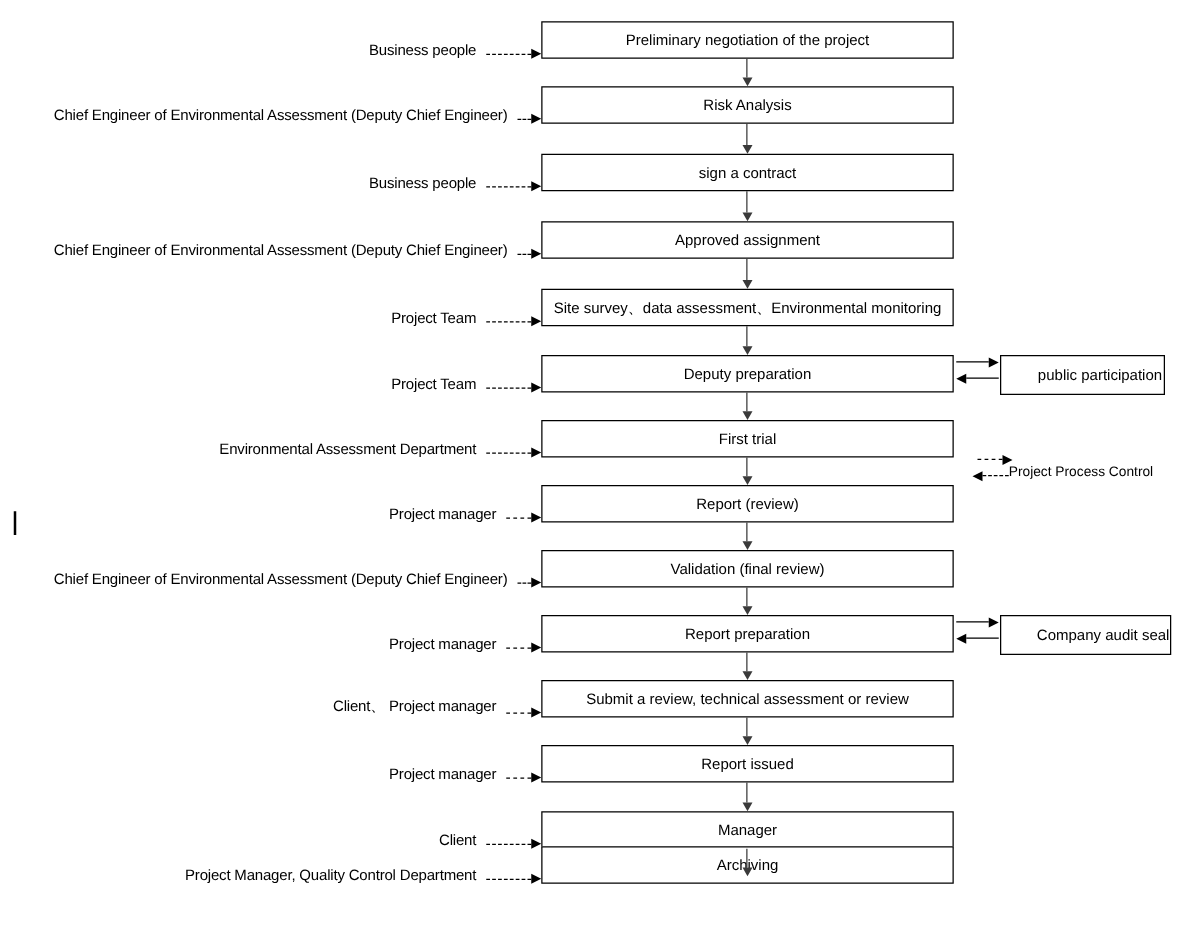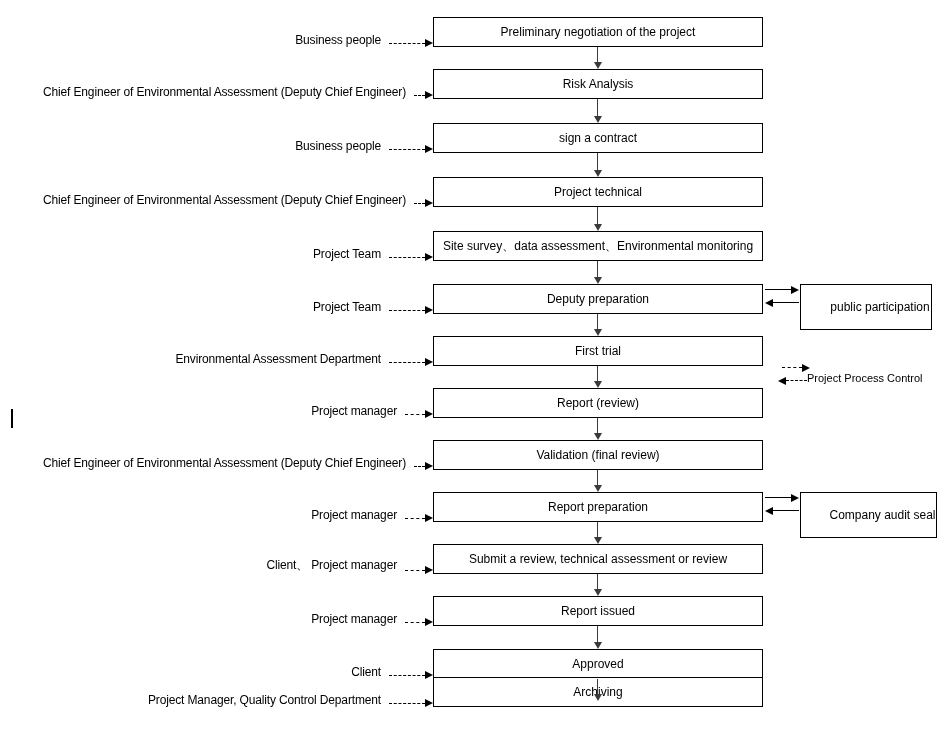--- a/index.html
+++ b/index.html
@@ -49,21 +49,21 @@
     display:flex;flex-direction:column;align-items:center;
   }
   .vline{width:1.5px;background:#3a3a3a;flex:1;}
   .ah-d{
     width:0;height:0;
     border-left:4.5px solid transparent;border-right:4.5px solid transparent;
     border-top:7px solid #3a3a3a;
   }
   
   .side-box{
-    position:absolute;box-sizing:border-box;height:46px;
+    position:absolute;box-sizing:border-box;height:32px;
     border:1.5px solid #000;background:#fff;
     display:flex;align-items:center;justify-content:center;
     font-size:12px;white-space:nowrap;padding-left:28px;
   }
   .harrow{
     position:absolute;height:9px;
     display:flex;align-items:center;
   }
   .hline{flex:1;height:0;border-top:1.5px solid #000;}
   .hline.dashed{border-top-style:dashed;}
@@ -106,21 +106,21 @@
       </span>
     <div class="sbox">sign a contract</div>
   </div>
 
   <div class="row" style="top:177px">
     <span class="role">Chief Engineer of Environmental Assessment (Deputy Chief Engineer)</span>
     <span class="dasharrow d-short">
         <i class="dline"></i>
         <i class="ah-r"></i>
       </span>
-    <div class="sbox">Project technical</div>
+    <div class="sbox">Approved assignment</div>
   </div>
 
   <div class="row" style="top:231px">
     <span class="role">Project Team</span>
     <span class="dasharrow">
         <i class="dline"></i>
         <i class="ah-r"></i>
       </span>
     <div class="sbox">Site survey、data assessment、Environmental monitoring</div>
   </div>
@@ -187,21 +187,21 @@
       </span>
     <div class="sbox">Report issued</div>
   </div>
 
   <div class="row" style="top:649px">
     <span class="role">Client</span>
     <span class="dasharrow">
         <i class="dline"></i>
         <i class="ah-r"></i>
       </span>
-    <div class="sbox">Approved</div>
+    <div class="sbox">Manager</div>
   </div>
 
   <div class="row" style="top:677px">
     <span class="role">Project Manager, Quality Control Department</span>
     <span class="dasharrow">
         <i class="dline"></i>
         <i class="ah-r"></i>
       </span>
     <div class="sbox">Archiving</div>
   </div>

